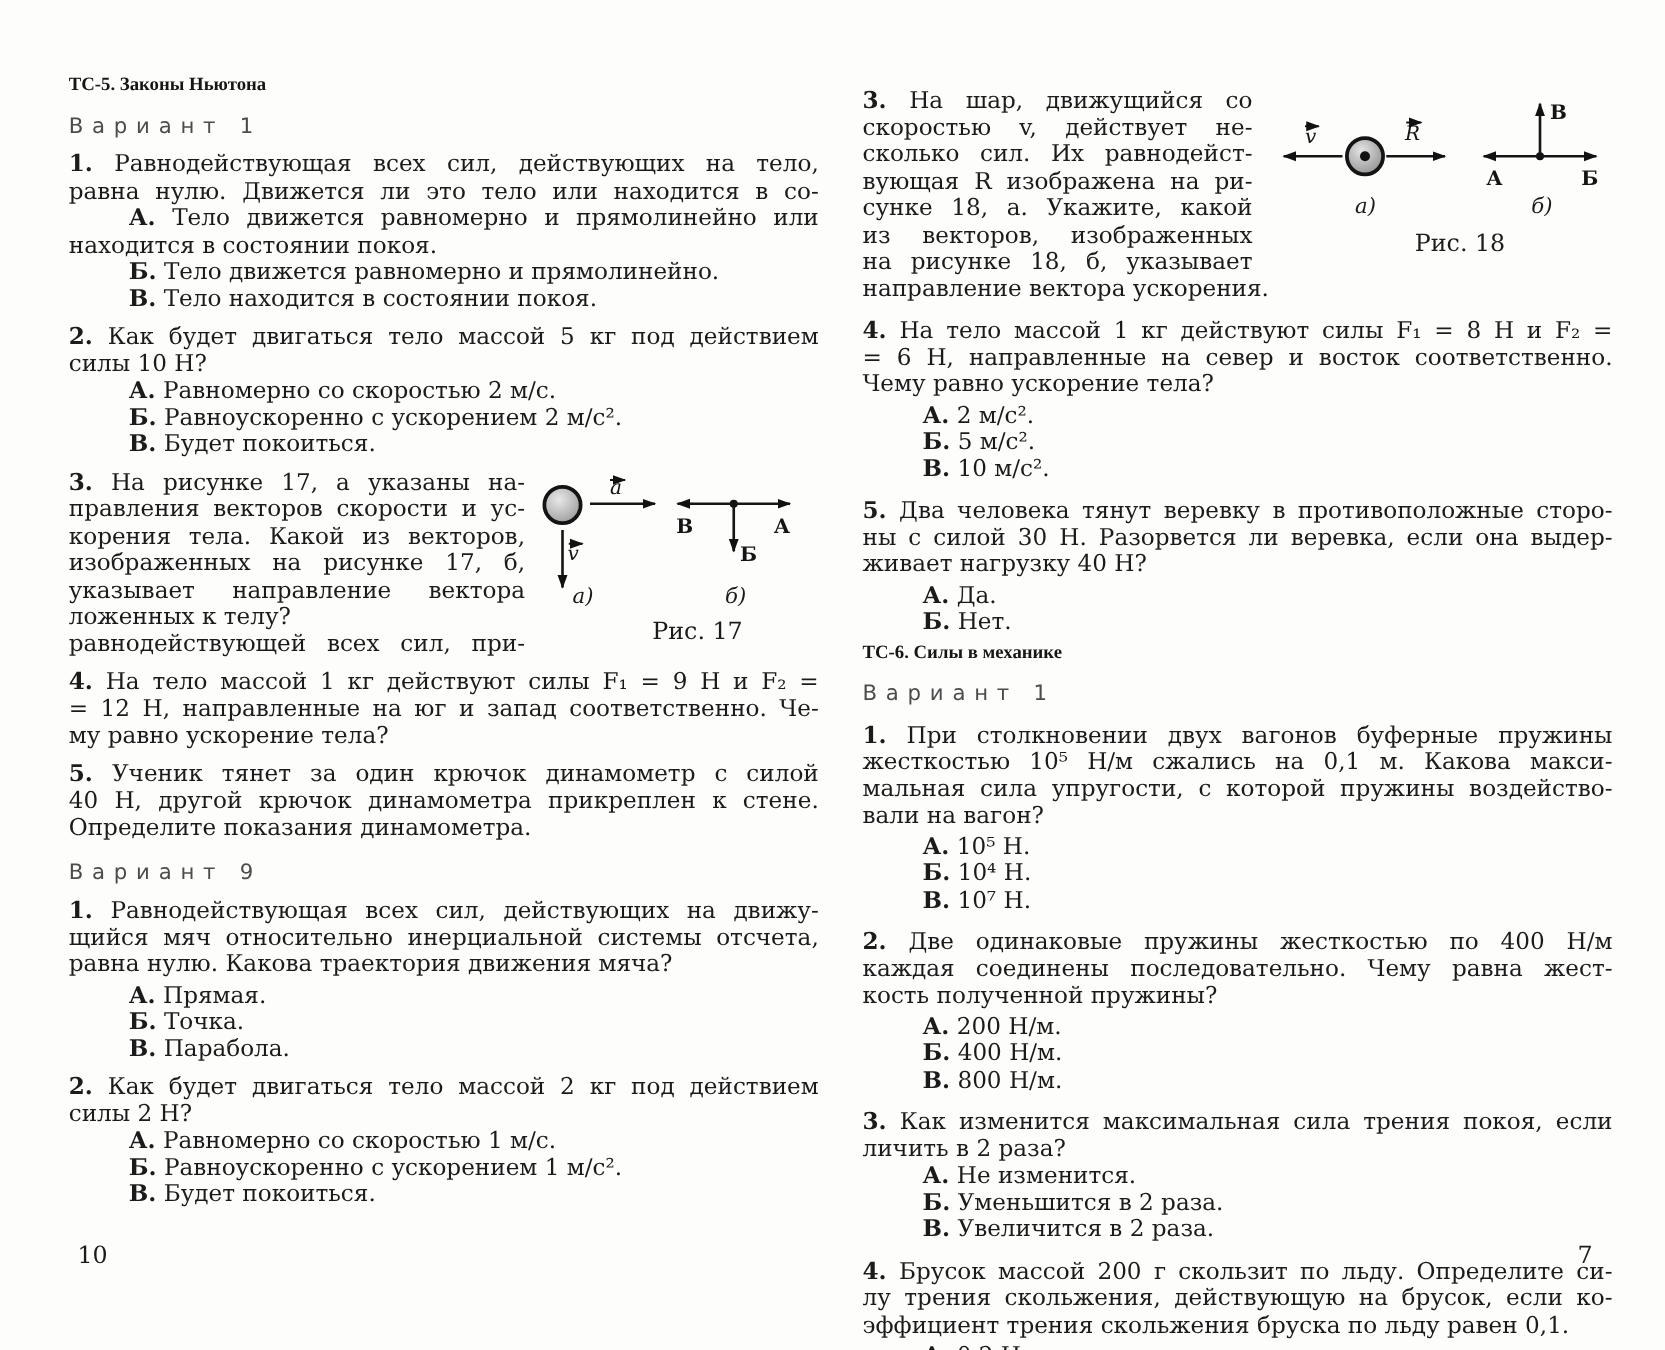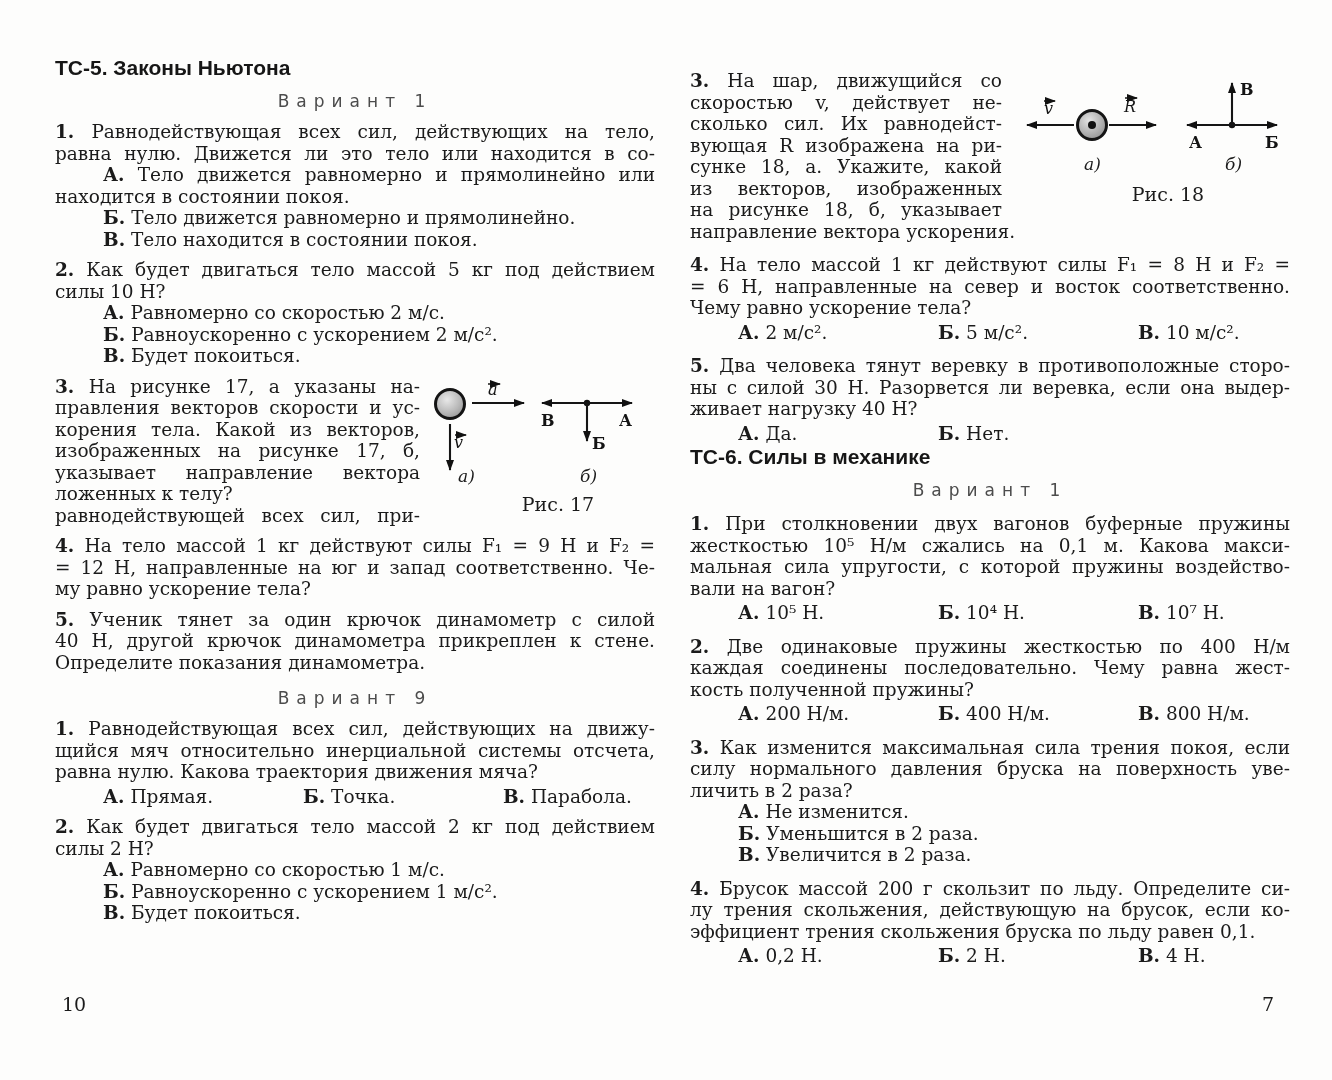--- a/index.html
+++ b/index.html
@@ -3,35 +3,35 @@
 <meta charset="utf-8">
 <style>
   html,body{margin:0;padding:0;background:#e9e9e9;}
   .spread{
     position:relative;width:1332px;height:1080px;background:#fdfdfc;
     font-family:"DejaVu Serif", serif;color:#1b1b1b;overflow:hidden;
   }
   .col{position:absolute;top:55px;width:600px;font-size:18.5px;line-height:21.5px;}
   .col-left{left:55px;}
   .col-right{left:690px;}
-  .title{font-family:Liberation Sans, sans-serif;font-weight:bold;font-size:21px;line-height:26px;color:#161616;}
+  .title{font-family:Liberation Serif, serif;font-weight:bold;font-size:15px;line-height:26px;color:#161616;}
   .title2{}
   .variant{
     font-family:"DejaVu Sans", sans-serif;font-size:17px;line-height:22px;
-    letter-spacing:7px;color:#4c4c4c;text-align:center;margin-top:9px;
+    letter-spacing:7px;color:#4c4c4c;margin-top:9px;
   }
   .variant2{margin-top:14px;}
   .q{margin-top:9px;}
   .col-right .q{margin-top:12px;}
   .col-right .q-first{margin-top:15px;}
   .q::after{content:"";display:block;clear:both;}
   .tl{text-align:justify;text-align-last:justify;}
   .tl-last{text-align-last:auto;}
   .ans .tl:first-child{text-indent:48px;}
-  .row{display:flex;margin-top:3px;}
+  .row{display:flex;margin-top:3px;flex-direction:column;}
   .rc{flex:0 0 33.33%;box-sizing:border-box;padding-left:48px;white-space:nowrap;}
   b{font-weight:bold;}
   .fig{float:right;}
   .fig17{width:225px;margin:2px 0 0 10px;}
   .fig18{width:280px;margin:0 0 0 8px;}
   .pagenum{position:absolute;top:993px;font-size:19px;}
   .pn-left{left:62px;}
   .pn-right{left:1262px;}
   
   .ln{stroke:#151515;stroke-width:2.1;}
@@ -273,21 +273,20 @@
       <div class="row">
         <span class="rc"><b>А.</b> 200 Н/м.</span>
         <span class="rc"><b>Б.</b> 400 Н/м.</span>
         <span class="rc"><b>В.</b> 800 Н/м.</span>
       </div>
     </div>
 
     <div class="q">
       <div class="qtext">
           <div class="tl"><b>3.</b> Как изменится максимальная сила трения покоя, если</div>
-          <div class="tl">силу нормального давления бруска на поверхность уве-</div>
           <div class="tl tl-last">личить в 2 раза?</div>
         </div>
       <div class="ans">
           <div class="tl tl-last"><b>А.</b> Не изменится.</div>
         </div>
       <div class="ans">
           <div class="tl tl-last"><b>Б.</b> Уменьшится в 2 раза.</div>
         </div>
       <div class="ans">
           <div class="tl tl-last"><b>В.</b> Увеличится в 2 раза.</div>

